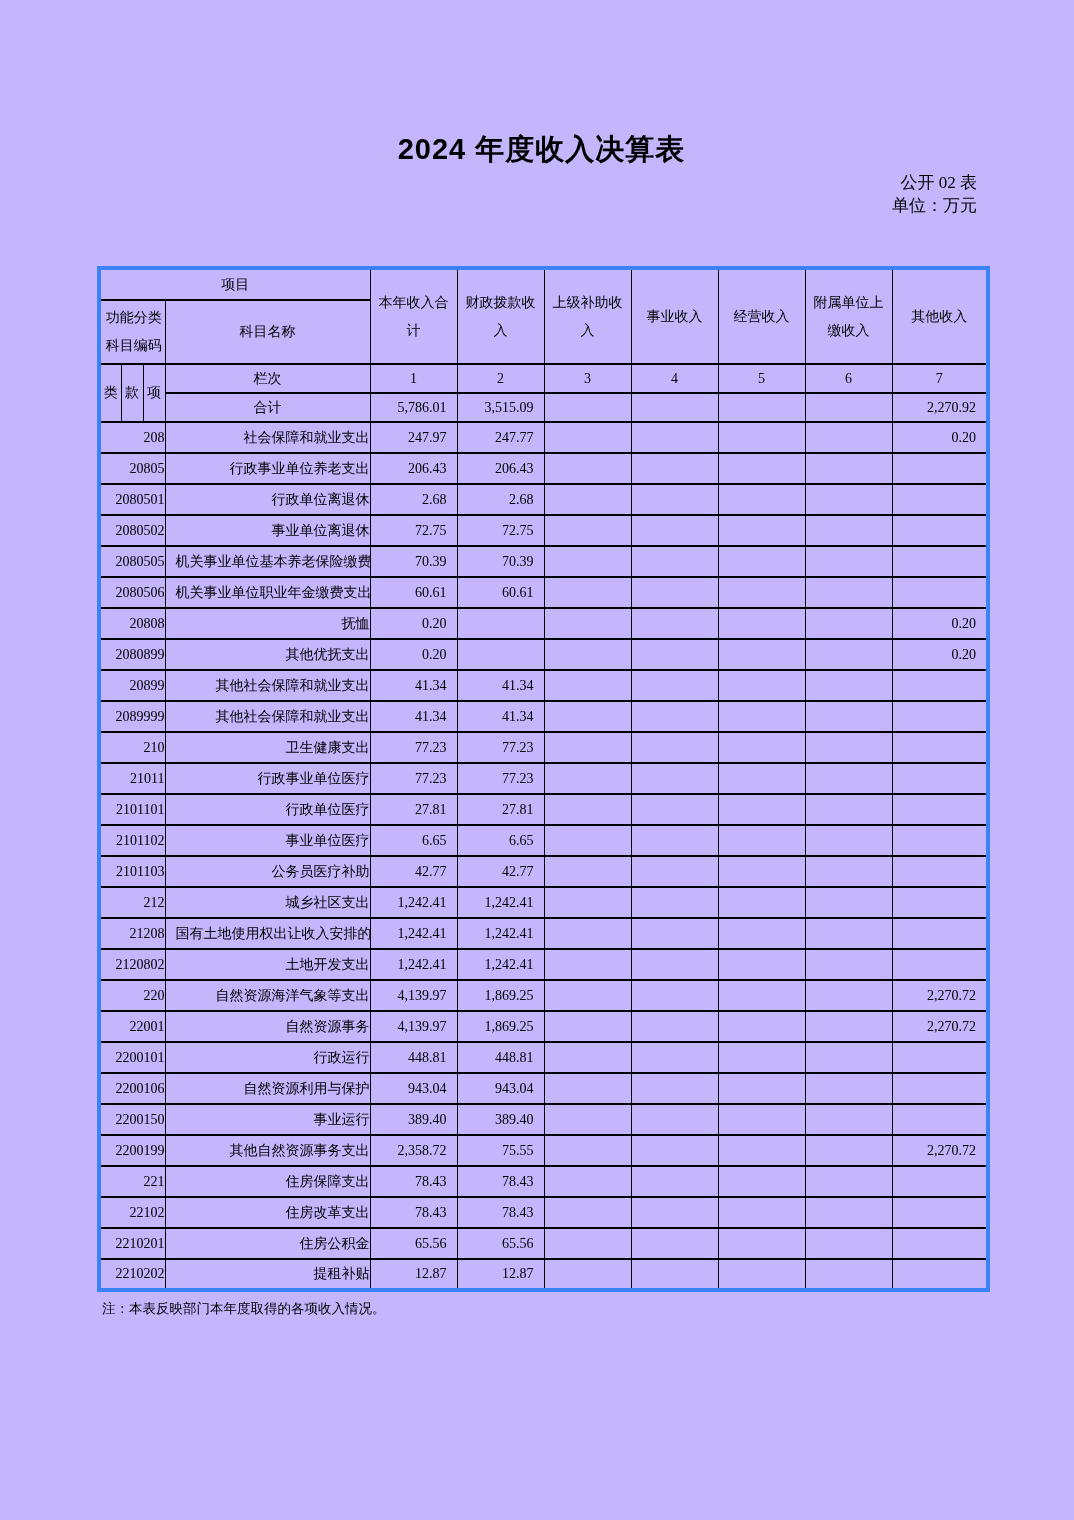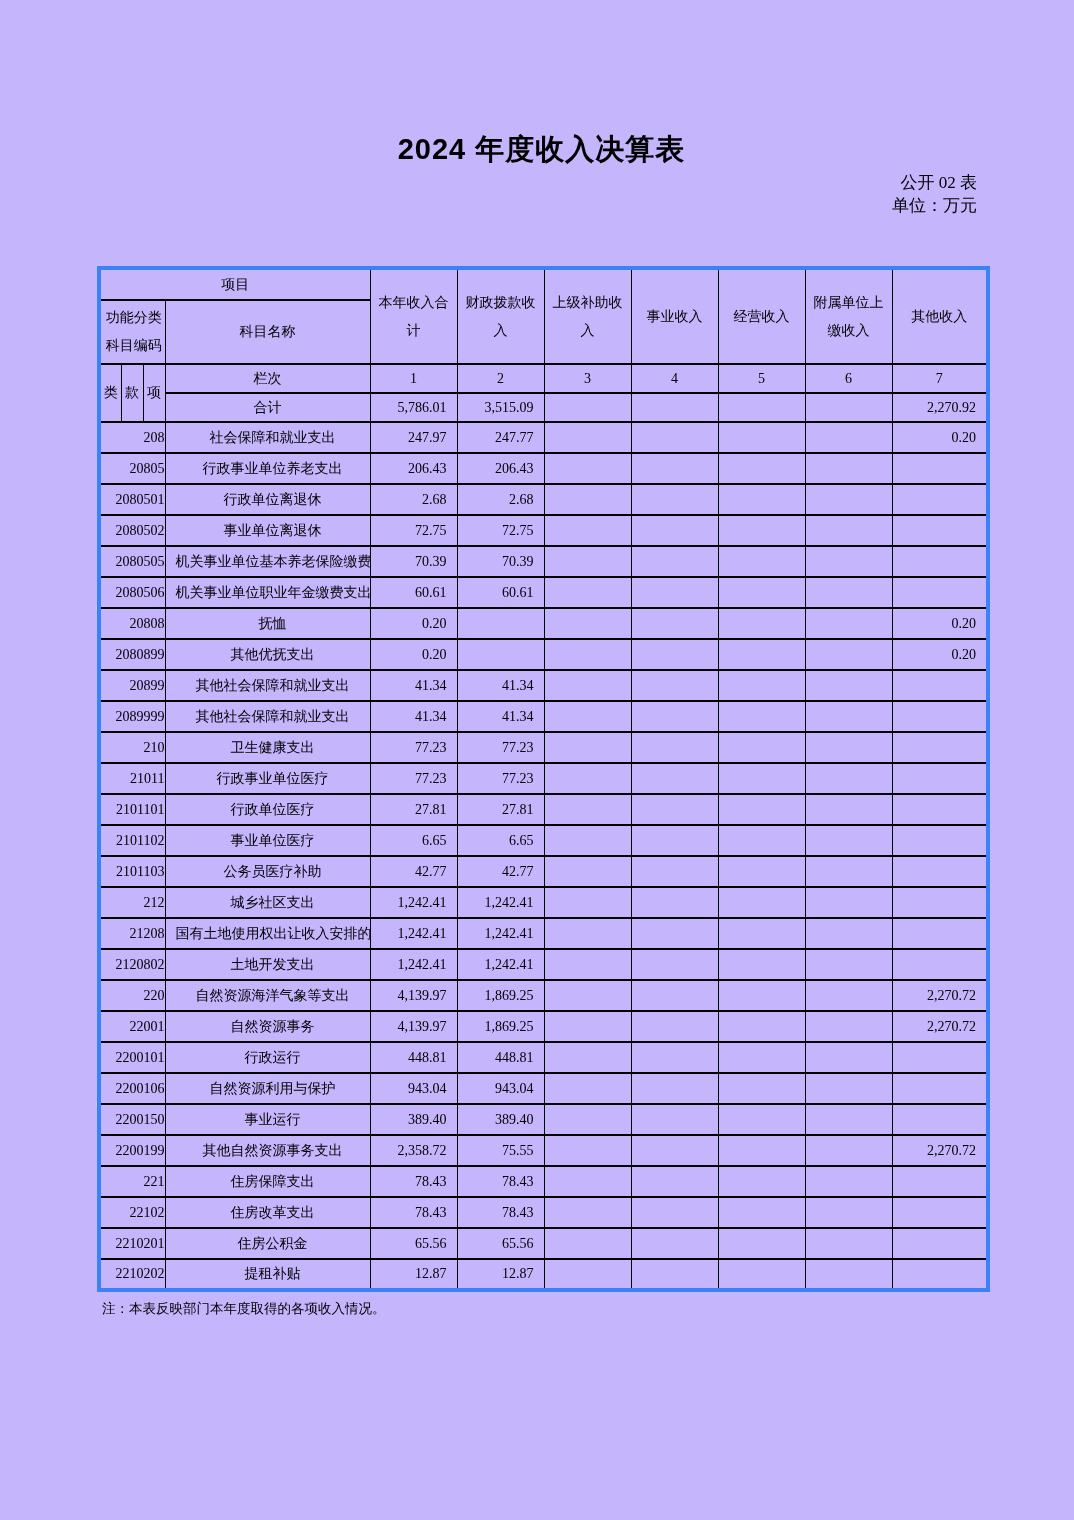--- a/index.html
+++ b/index.html
@@ -62,21 +62,21 @@
   .rB { height:64px; }
   .rC { height:29px; }
   .rD { height:29px; }
   .tbl tbody tr { height:31px; }
   .colhead { text-align:center; line-height:28px; padding:4px 6px; }
   .codehead { text-align:center; line-height:28px; padding:0 2px 0 4px; }
   .center { text-align:center; }
   .part { text-align:center; font-size:13.5px; padding:0; }
   .num { text-align:right; padding-right:10px; font-size:13.5px; }
   .code { text-align:right; padding-left:8px; font-size:13.5px; }
-  .name { text-align:center; padding-left:10px; font-size:13.5px; white-space:nowrap; }
+  .name { text-align:right; padding-left:10px; font-size:13.5px; white-space:nowrap; }
   .bold { font-weight:bold; }
   .footnote {
     position:absolute;
     left:102px; top:1300px;
     font-size:13.5px;
   }
 </style>
 </head>
 <body>
 

